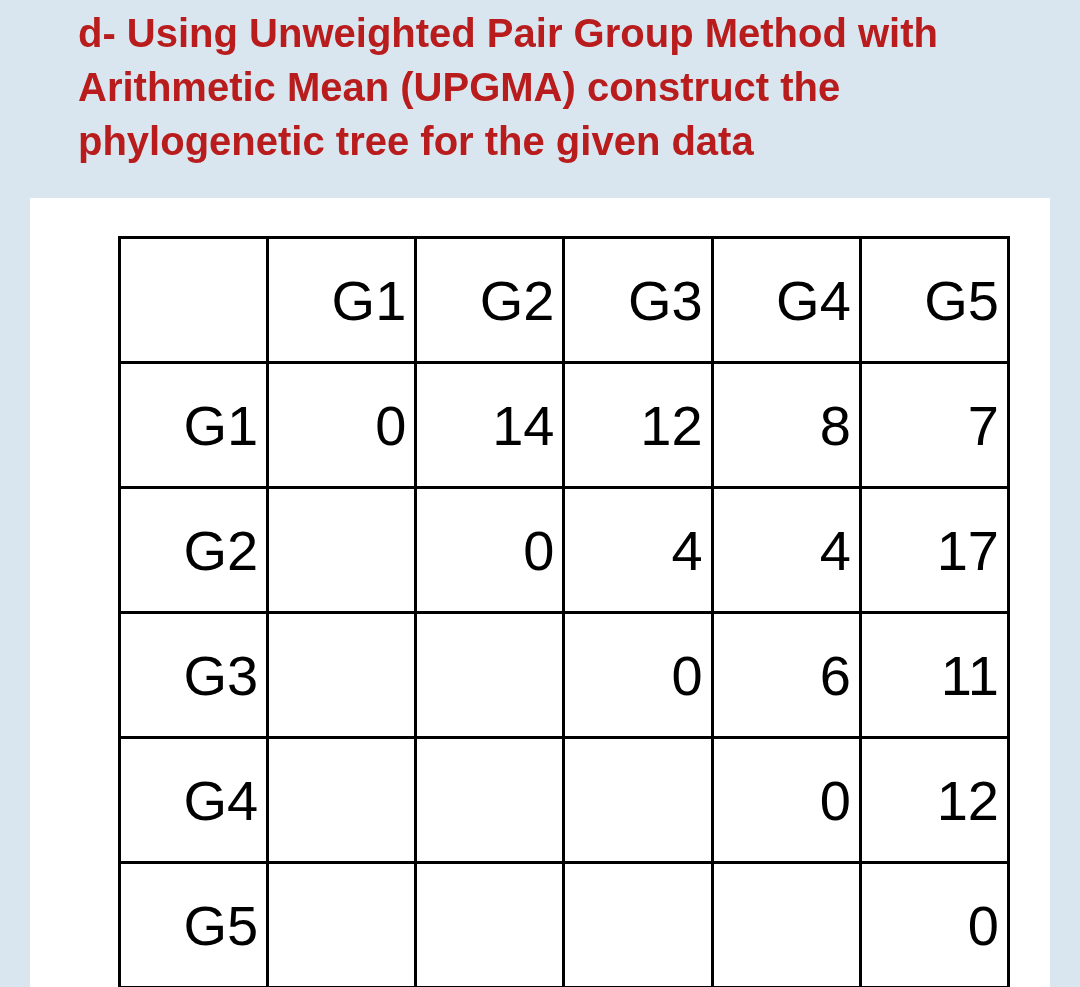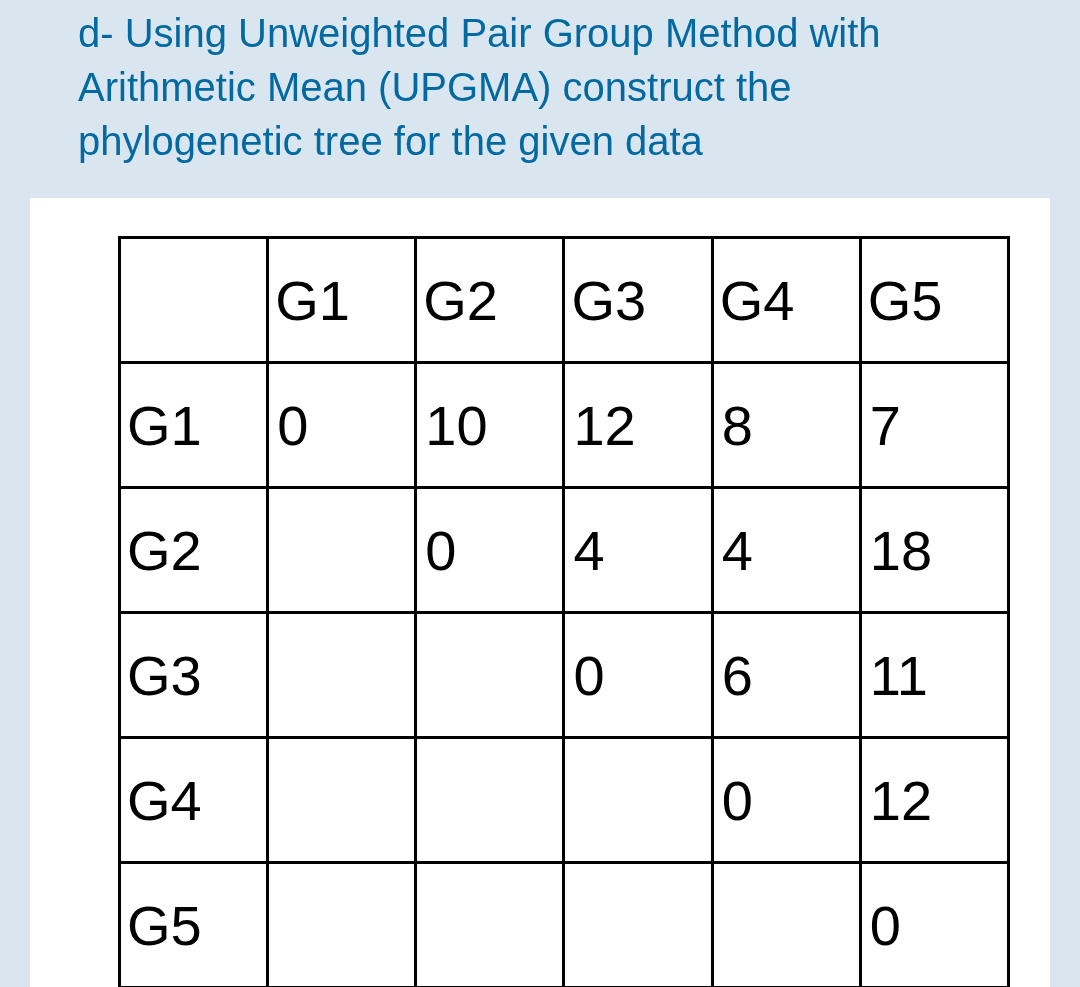--- a/index.html
+++ b/index.html
@@ -9,42 +9,42 @@
   }
   body {
     font-family: Arial, Helvetica, sans-serif;
     background: #dae6ef;
     width: 1080px;
     height: 987px;
     padding: 0;
   }
   .question-text {
     font-size: 40px;
-    color: #0369a1;
+    color: #b91c1c;
     padding: 6px 60px 30px 78px;
     line-height: 1.35;
-    font-weight: 400;
+    font-weight: 700;
   }
   .table-container {
     background: #ffffff;
     margin: 0 30px 18px 30px;
     padding: 38px 40px 25px 88px;
   }
   table {
     border-collapse: collapse;
     width: 100%;
     table-layout: fixed;
   }
   td {
     border: 3px solid #000000;
     font-size: 56px;
     font-weight: 400;
     color: #000000;
     padding: 18px 8px;
-    text-align: left;
+    text-align: right;
     vertical-align: middle;
     height: 125px;
   }
   .row-header {
     font-size: 56px;
     padding-left: 6px;
     width: 130px;
   }
   .col-header {
     font-size: 56px;
@@ -63,32 +63,32 @@
       <td class="col-header"></td>
       <td class="col-header">G1</td>
       <td class="col-header">G2</td>
       <td class="col-header">G3</td>
       <td class="col-header">G4</td>
       <td class="col-header">G5</td>
     </tr>
     <tr>
       <td class="row-header">G1</td>
       <td>0</td>
-      <td>10</td>
+      <td>14</td>
       <td>12</td>
       <td>8</td>
       <td>7</td>
     </tr>
     <tr>
       <td class="row-header">G2</td>
       <td></td>
       <td>0</td>
       <td>4</td>
       <td>4</td>
-      <td>18</td>
+      <td>17</td>
     </tr>
     <tr>
       <td class="row-header">G3</td>
       <td></td>
       <td></td>
       <td>0</td>
       <td>6</td>
       <td>11</td>
     </tr>
     <tr>

